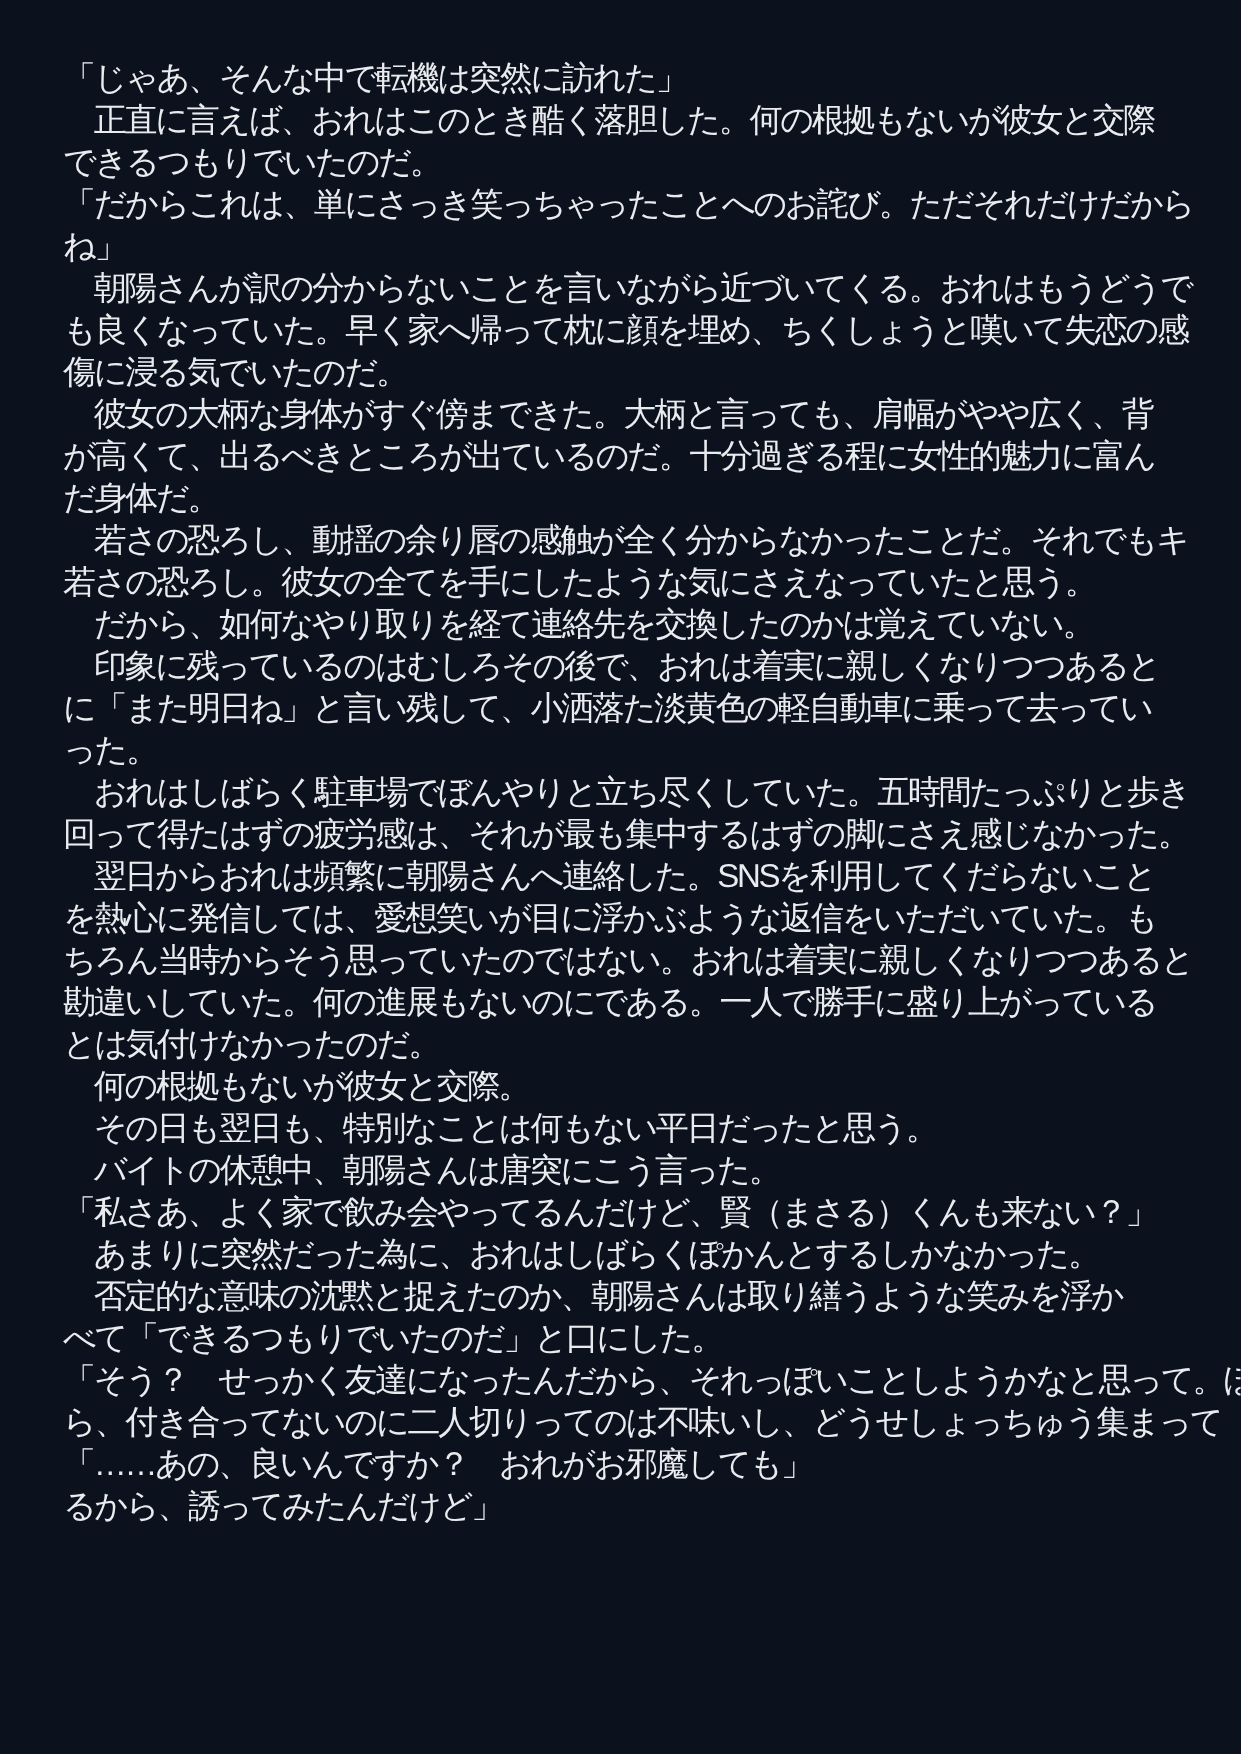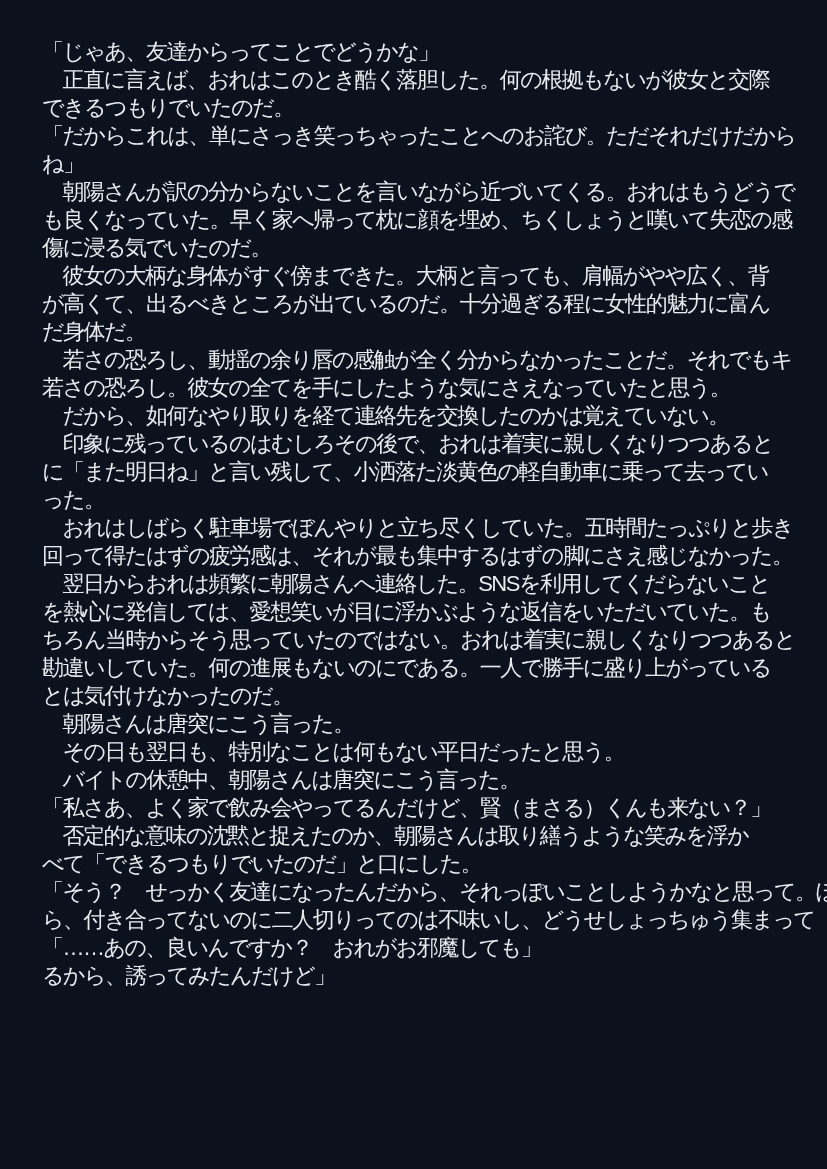--- a/index.html
+++ b/index.html
@@ -33,21 +33,21 @@
     white-space: pre;
     height: 28px;
     overflow: visible;
   }
 </style>
 </head>
 <body style="background: rgb(12, 17, 30);">
 
 <div class="page">
   <div class="text-body" id="text-body" style="color: rgb(233, 235, 239);">
-      <div class="text-line">「じゃあ、友達からってことでどうかな」</div>
+      <div class="text-line">「じゃあ、そんな中で転機は突然に訪れた」</div>
       <div class="text-line">　正直に言えば、おれはこのとき酷く落胆した。何の根拠もないが彼女と交際</div>
       <div class="text-line">できるつもりでいたのだ。</div>
       <div class="text-line">「だからこれは、単にさっき笑っちゃったことへのお詫び。ただそれだけだから</div>
       <div class="text-line">ね」</div>
       <div class="text-line">　朝陽さんが訳の分からないことを言いながら近づいてくる。おれはもうどうで</div>
       <div class="text-line">も良くなっていた。早く家へ帰って枕に顔を埋め、ちくしょうと嘆いて失恋の感</div>
       <div class="text-line">傷に浸る気でいたのだ。</div>
       <div class="text-line">　彼女の大柄な身体がすぐ傍まできた。大柄と言っても、肩幅がやや広く、背</div>
       <div class="text-line">が高くて、出るべきところが出ているのだ。十分過ぎる程に女性的魅力に富ん</div>
       <div class="text-line">だ身体だ。</div>
@@ -57,24 +57,25 @@
       <div class="text-line">　印象に残っているのはむしろその後で、おれは着実に親しくなりつつあると</div>
       <div class="text-line">に「また明日ね」と言い残して、小洒落た淡黄色の軽自動車に乗って去ってい</div>
       <div class="text-line">った。</div>
       <div class="text-line">　おれはしばらく駐車場でぼんやりと立ち尽くしていた。五時間たっぷりと歩き</div>
       <div class="text-line">回って得たはずの疲労感は、それが最も集中するはずの脚にさえ感じなかった。</div>
       <div class="text-line">　翌日からおれは頻繁に朝陽さんへ連絡した。SNSを利用してくだらないこと</div>
       <div class="text-line">を熱心に発信しては、愛想笑いが目に浮かぶような返信をいただいていた。も</div>
       <div class="text-line">ちろん当時からそう思っていたのではない。おれは着実に親しくなりつつあると</div>
       <div class="text-line">勘違いしていた。何の進展もないのにである。一人で勝手に盛り上がっている</div>
       <div class="text-line">とは気付けなかったのだ。</div>
-      <div class="text-line">　朝陽さんは唐突にこう言った。</div>
+      <div class="text-line">　何の根拠もないが彼女と交際。</div>
       <div class="text-line">　その日も翌日も、特別なことは何もない平日だったと思う。</div>
       <div class="text-line">　バイトの休憩中、朝陽さんは唐突にこう言った。</div>
       <div class="text-line">「私さあ、よく家で飲み会やってるんだけど、賢（まさる）くんも来ない？」</div>
+      <div class="text-line">　あまりに突然だった為に、おれはしばらくぽかんとするしかなかった。</div>
       <div class="text-line">　否定的な意味の沈黙と捉えたのか、朝陽さんは取り繕うような笑みを浮か</div>
       <div class="text-line">べて「できるつもりでいたのだ」と口にした。</div>
       <div class="text-line">「そう？　せっかく友達になったんだから、それっぽいことしようかなと思って。ほ</div>
       <div class="text-line">ら、付き合ってないのに二人切りってのは不味いし、どうせしょっちゅう集まって</div>
       <div class="text-line">「……あの、良いんですか？　おれがお邪魔しても」</div>
       <div class="text-line">るから、誘ってみたんだけど」</div>
     </div>
 </div>
 
 </body></html>

